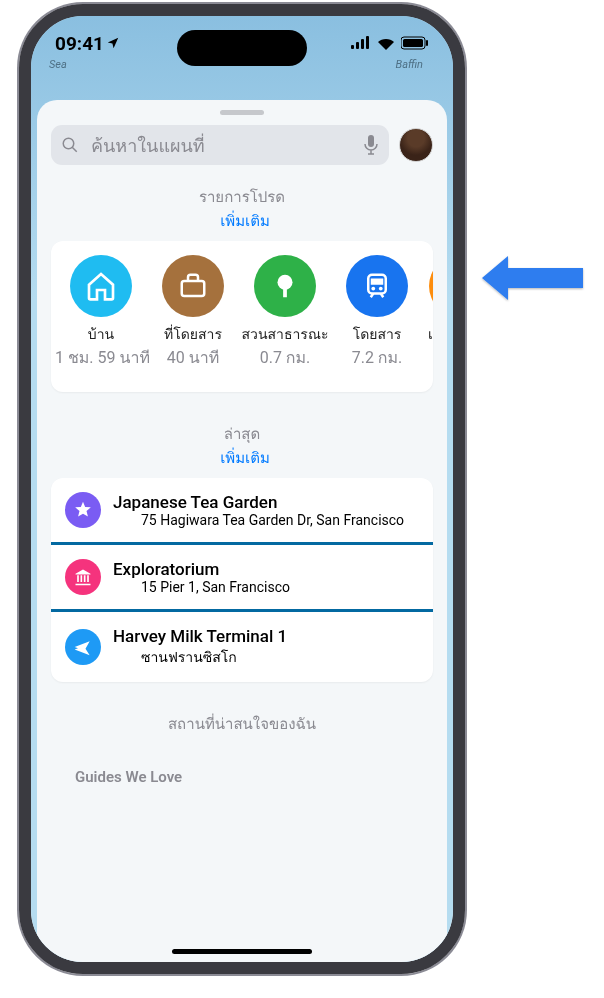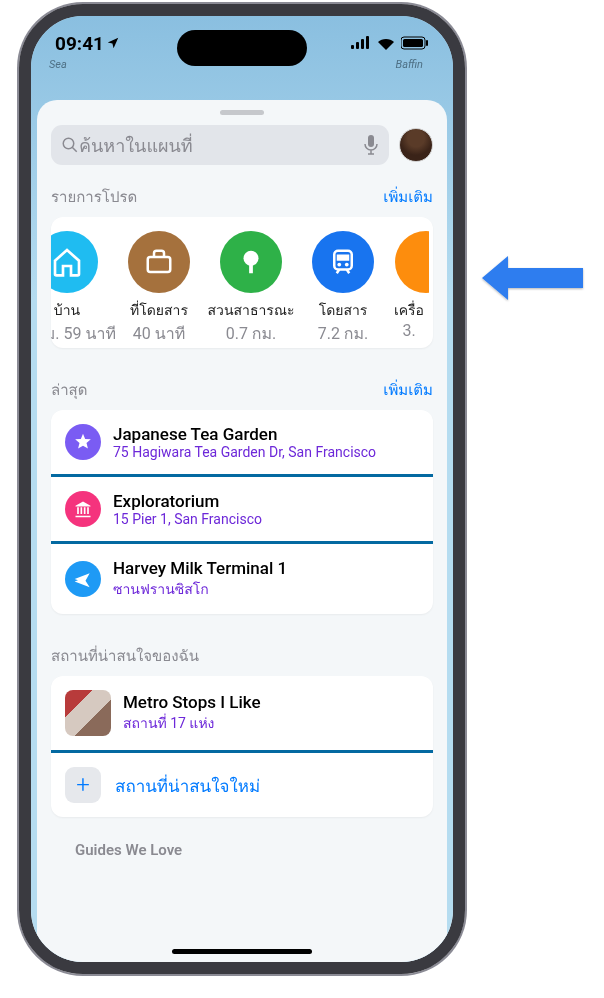--- a/index.html
+++ b/index.html
@@ -72,50 +72,50 @@
   .search-row {
     display:flex; align-items:center; gap:10px;
     padding: 0 14px 12px;
   }
   .search-field {
     flex:1; height: 40px;
     background: #e2e5ea;
     border-radius: 11px;
     display:flex; align-items:center;
     padding: 12px 10px;
-    gap: 0;
+    gap: 12px;
   }
   .search-icon { color:#8a8a91; }
   .search-placeholder { flex:1; color:#8a8a91; font-size:18px; }
   .mic-icon { color:#8a8a91; }
   .avatar {
     width: 34px; height:34px;
     border-radius:50%;
     background: radial-gradient(circle at 50% 30%, #5a3b28 30%, #3a2318 60%);
     border: 1px solid #d0d0d0;
   }
   .section {
     padding: 6px 14px 4px;
   }
   .section-header {
     display:flex; justify-content:space-between; align-items:center;
     padding: 2px 0 8px;
+    flex-direction: column;
   }
   .section-title { color:#8a8a91; font-size:15px; }
   .more-link { color:#007aff; font-size:15px;margin-left:6px; }
   .card {
     background:#fff;
     border-radius: 12px;
     box-shadow: 0 1px 2px rgba(0,0,0,0.05);
   }
   .favorites-card {
-    padding: 14px 4px 2px;
+    padding: 14px 4px 22px;
     display:flex;
     overflow:hidden;
-    justify-content:flex-end;
   }
   .fav-item {
     width: 92px;
     flex-shrink:0;
     text-align:center;
   }
   .fav-item.last { width: 40px; overflow:hidden;}
   .fav-circle {
     width: 62px; height:62px;
     border-radius:50%;
@@ -138,21 +138,21 @@
   .row-icon {
     width:36px; height:36px; border-radius:50%;
     margin-right:12px; flex-shrink:0;
     display:flex; align-items:center; justify-content:center;
   }
   .i-star { background:#7a5cf3;}
   .i-museum { background:#f5337d;}
   .i-airport { background:#1e9af5;}
   .row-text { flex:1; min-width:0;}
   .row-title { font-size:17px; color:#000000; font-weight:500; white-space:nowrap; overflow:hidden; text-overflow:ellipsis;}
-  .row-sub { font-size:14px; color:#6d28d9; white-space:nowrap; overflow:hidden; text-overflow:ellipsis;}
+  .row-sub { font-size:14px; color:#000000; white-space:nowrap; overflow:hidden; text-overflow:ellipsis;margin-left:28px;}
   .guide-thumb {
     width:46px; height:46px;
     border-radius:8px;
     margin-right:12px;
     background: linear-gradient(135deg,#b83b3b 30%,#d6c9c0 30%,#d6c9c0 60%,#8a6a5a 60%);
   }
   .add-icon {
     width:36px;height:36px;border-radius:9px;
     background:#e6e8ec; color:#007aff;
     display:flex;align-items:center;justify-content:center;
@@ -329,33 +329,20 @@
             <div class="row-sub">ซานฟรานซิสโก</div>
           </div>
         </div>
       </div>
     </div>
 
     <div class="section" style="margin-top:18px">
       <div class="section-header">
         <span class="section-title">สถานที่น่าสนใจของฉัน</span>
       </div>
-      <div class="card recent-list">
-        <div class="row">
-          <div class="guide-thumb"></div>
-          <div class="row-text">
-            <div class="row-title">Metro Stops I Like</div>
-            <div class="row-sub">สถานที่ 17 แห่ง</div>
-          </div>
-        </div>
-        <div class="row">
-          <div class="add-icon">+</div>
-          <div class="new-guide">สถานที่น่าสนใจใหม่</div>
-        </div>
-      </div>
     </div>
 
     <div class="guides-love">Guides We Love</div>
 
   </div>
 
   <div class="home-indicator"></div>
 </div>
 
 <div class="annotation-arrow">

